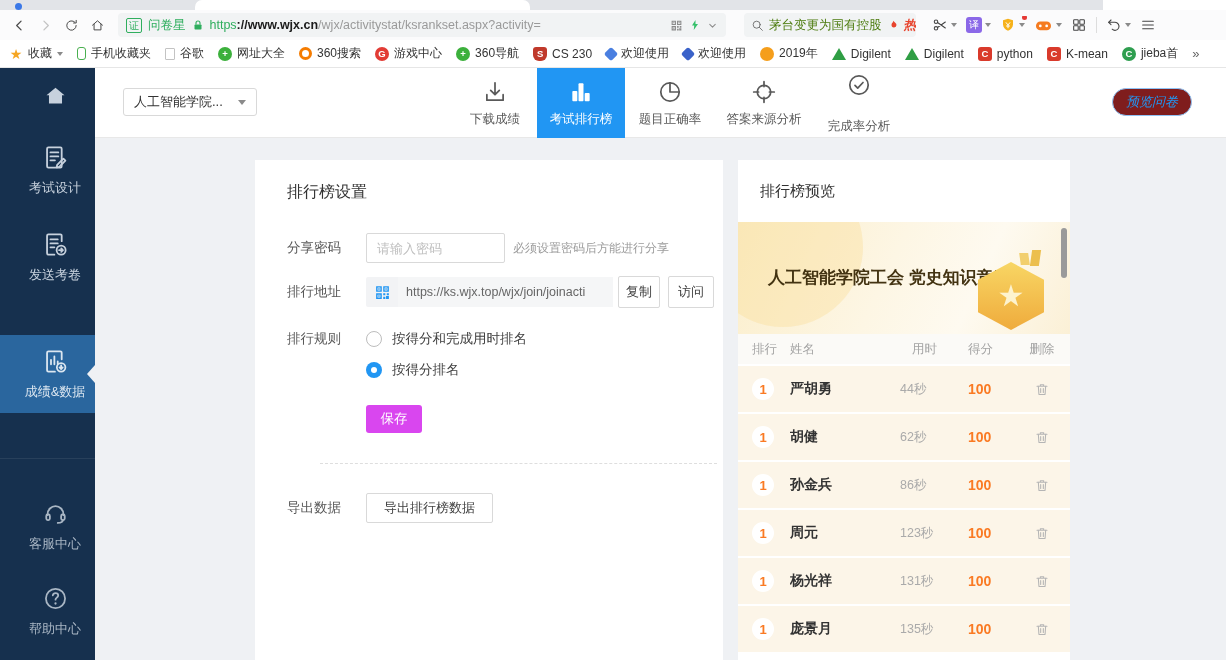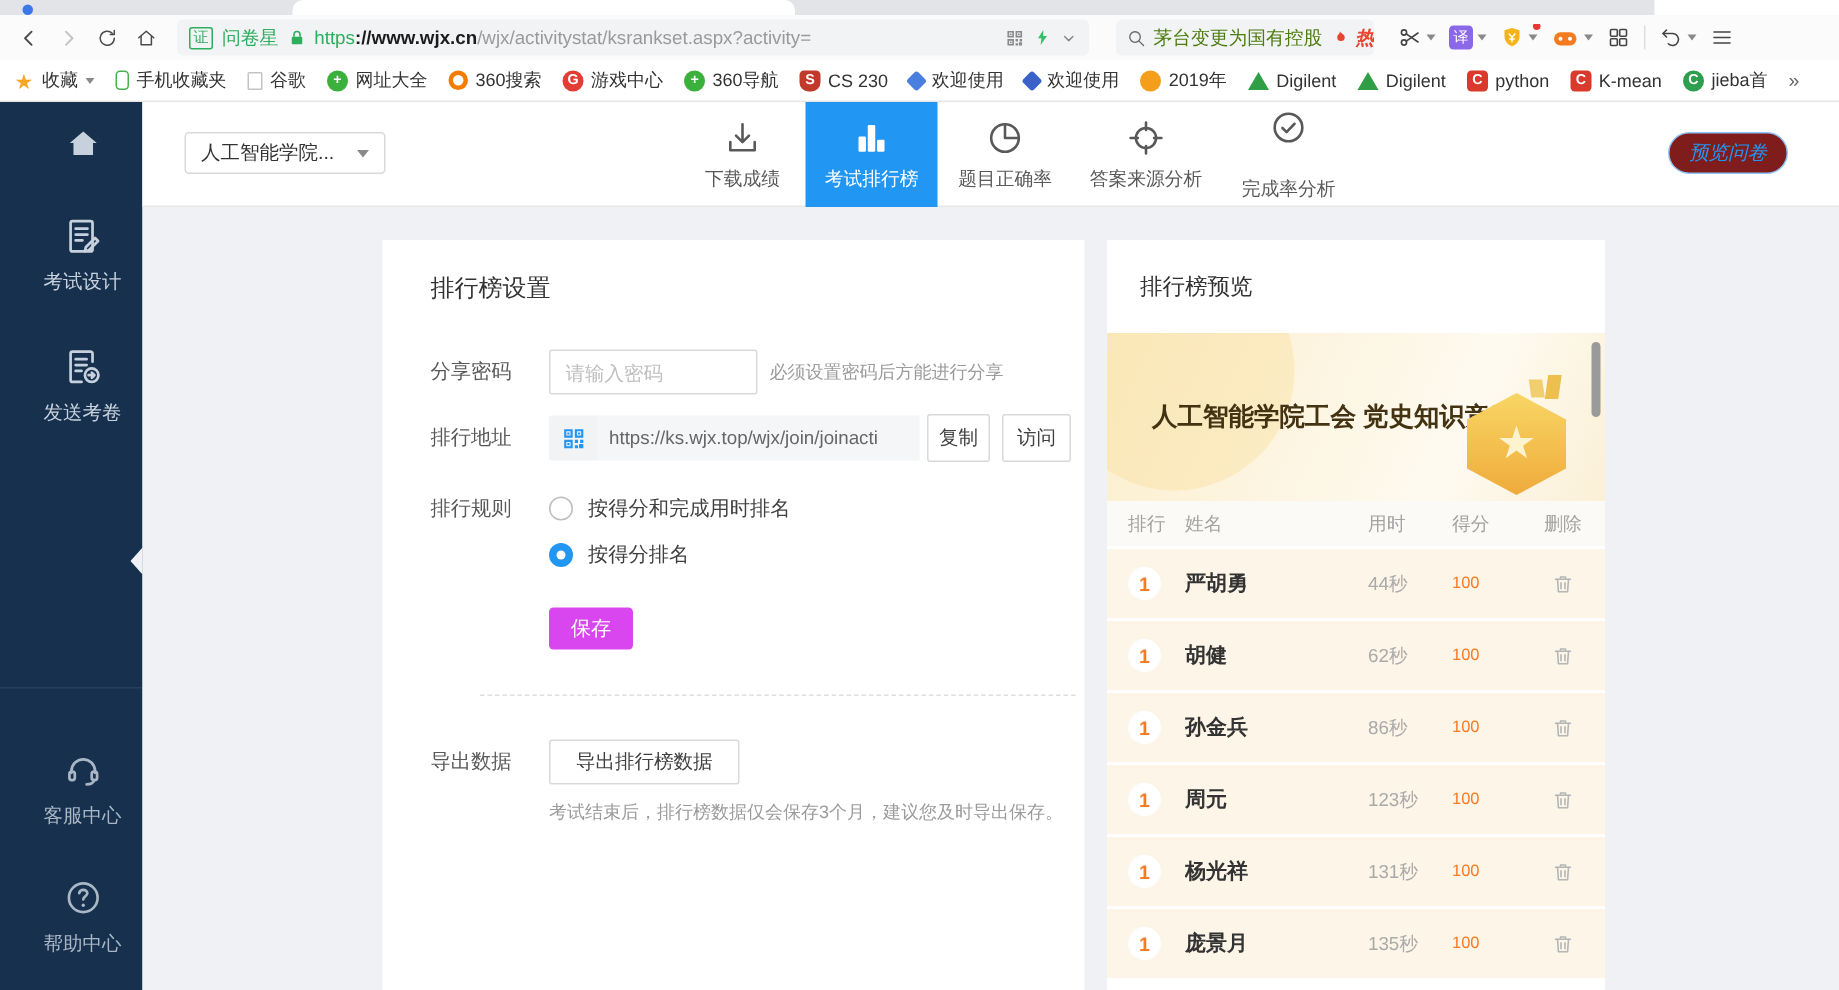--- a/index.html
+++ b/index.html
@@ -137,21 +137,21 @@
   .lb-header { height:30px; background:#fbfaf7; display:flex; align-items:center; padding:0 6px 0 14px; font-size:12.5px; color:#a3a3a3; }
   .lb-row { height:46px; margin-top:2px; background:#fcf5e8; display:flex; align-items:center; padding:0 6px 0 14px; }
   .c-rank { width:38px; flex:none; }
   .c-name { flex:1; overflow:hidden; }
   .c-time { width:56px; flex:none; }
   .c-score { width:52px; flex:none; }
   .c-del { width:44px; flex:none; display:flex; justify-content:center; }
   .rank-badge { width:22px; height:22px; border-radius:50%; background:#fff; color:#fa7a23; font-weight:bold; font-size:13px; display:flex; align-items:center; justify-content:center; }
   .lb-name { font-size:14px; font-weight:bold; color:#333; }
   .lb-time { font-size:12.5px; color:#aaa; }
-  .lb-score { font-size:11px; font-weight:normal; color:#fa7a23; }
+  .lb-score { font-size:14px; font-weight:bold; color:#fa7a23;margin-left:12px; }
   .trash-btn { width:16px; height:17px; color:#b5b5b5; cursor:pointer; }
 </style>
 </head>
 <body>
 
 <div class="tabstrip">
   <div class="tab-active"></div>
   <div class="tab-right"></div>
   <span class="tab-dot"></span>
 </div>
@@ -389,20 +389,31 @@
       <div class="side-item" style="top: 163px;">
         <span class="ico">
           <svg viewBox="0 0 24 24" fill="none" stroke="currentColor" stroke-width="1.6" stroke-linecap="round" stroke-linejoin="round">
             <path d="M17.5 9V4.2c0-.7-.5-1.2-1.2-1.2H5.7c-.7 0-1.2.5-1.2 1.2v15.6c0 .7.5 1.2 1.2 1.2H11"></path>
             <path d="M7.5 7.5h6.5M7.5 11h6.5M7.5 14.5h3.5"></path>
             <circle cx="17" cy="17" r="4"></circle>
             <path d="M15.2 17h3.4M17.1 15.5l1.5 1.5-1.5 1.5"></path>
           </svg>
         </span>
         <span class="side-label">发送考卷</span>
+      </div>
+      <div class="side-item selected" style="top: 267px;">
+        <span class="ico">
+          <svg viewBox="0 0 24 24" fill="none" stroke="currentColor" stroke-width="1.6" stroke-linecap="round" stroke-linejoin="round">
+            <path d="M17.5 10V4.2c0-.7-.5-1.2-1.2-1.2H5.7c-.7 0-1.2.5-1.2 1.2v15.6c0 .7.5 1.2 1.2 1.2h5.8"></path>
+            <path d="M8 14.5v-4M11 14.5V7.5M14 14.5v-2.5"></path>
+            <circle cx="17" cy="17.2" r="3.8"></circle>
+            <path d="M17 15.4v3.2M15.6 17.3l1.4 1.4 1.4-1.4"></path>
+          </svg>
+        </span>
+        <span class="side-label">成绩&amp;数据</span>
       </div>
       <div class="side-item muted" style="top: 432px;">
         <span class="ico">
           <svg viewBox="0 0 24 24" fill="none" stroke="currentColor" stroke-width="1.6" stroke-linecap="round" stroke-linejoin="round">
             <path d="M5 13.5v-1a7 7 0 0 1 14 0v1"></path>
             <rect x="3.8" y="12.8" width="3.2" height="5" rx="1.4"></rect>
             <rect x="17" y="12.8" width="3.2" height="5" rx="1.4"></rect>
             <path d="M18.5 17.8c0 1.6-2.2 2.6-4.5 2.6"></path>
           </svg>
         </span>
@@ -519,21 +530,20 @@
         </div>
 
         <button class="save-btn">保存</button>
 
         <div class="dashed-divider"></div>
 
         <div class="form-row row-export">
           <div class="form-label">导出数据</div>
           <button class="ghost-btn export-btn">导出排行榜数据</button>
         </div>
-        <div class="export-hint">考试结束后，排行榜数据仅会保存3个月，建议您及时导出保存。</div>
       </div>
 
       <div class="preview-card">
         <div class="preview-header">排行榜预览</div>
         <div class="banner">
           <div class="glow"></div>
           <div class="banner-title">人工智能学院工会 党史知识竞赛</div>
           <div class="medal">
             <span class="ribbon r2"></span>
               <span class="ribbon r1"></span>

